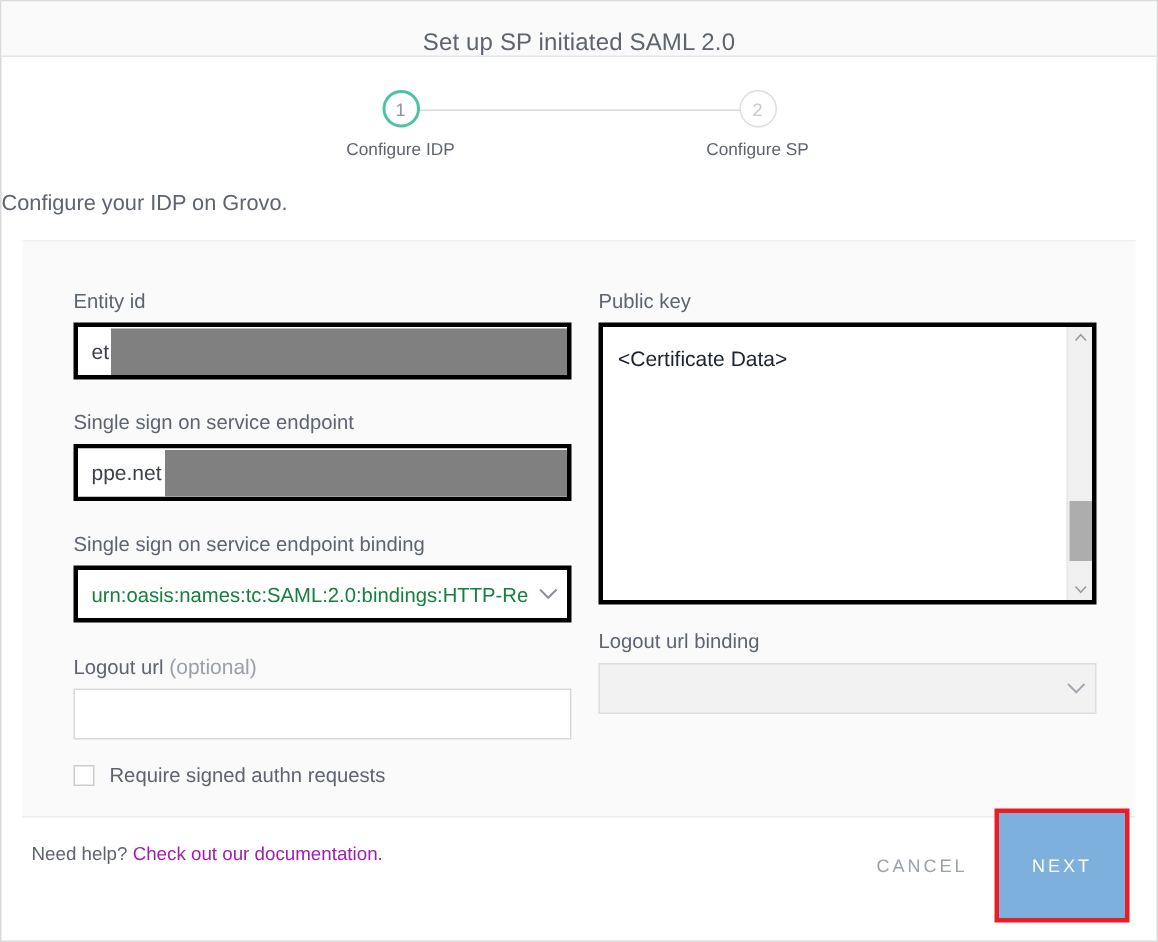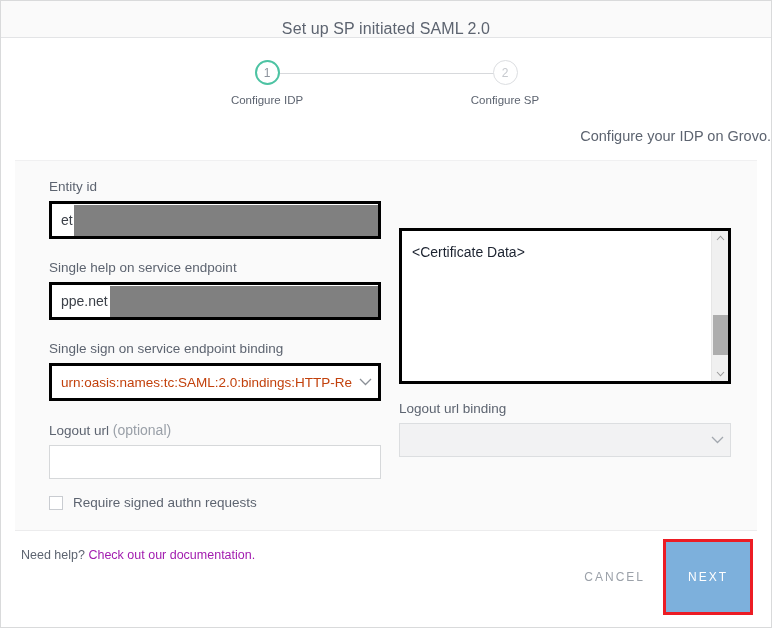--- a/index.html
+++ b/index.html
@@ -94,38 +94,37 @@
   }
   .step-label {
     margin-top: 9px;
     font-size: 11.5px;
     color: #5d6470;
     white-space: nowrap;
   }
 
   
   .subtitle {
-    text-align: right;
+    text-align: left;
     font-size: 14.5px;
     color: #5d6470;
     margin-top: 6px;
     margin-bottom: 16px;
   }
 
   
   .panel {
     background: #fafafa;
     border-top: 1px solid #f0f0f1;
     border-bottom: 1px solid #ececed;
     margin: 0 14px;
-    padding: 18px 34px 20px 34px;
+    padding: 32px 34px 20px 34px;
     box-sizing: border-box;
     display: flex;
     gap: 18px;
-    align-items: center;
   }
   .col { width: 332px; flex: 0 0 332px; }
 
   .field { margin-bottom: 4px; }
   .field-label {
     font-size: 13.5px;
     color: #5d6470;
     margin-bottom: 7px;
     display: block;
   }
@@ -193,38 +192,38 @@
     display: flex;
     align-items: center;
   }
   .selectbox.inbox { border: none; height: 32px; }
   .selectbox.disabled {
     background: #f2f2f3;
     border: 1px solid #dcdee0;
   }
   .select-value {
     font-size: 13.5px;
-    color: #c2410c;
+    color: #15803d;
     padding-left: 9px;
     white-space: nowrap;
     overflow: hidden;
     flex: 1;
   }
   .chev {
     width: 26px;
     display: flex;
     align-items: center;
     justify-content: center;
   }
   .chev svg { display: block; }
 
   
   .ta-wrap {
     position: relative;
-    height: 150px;
+    height: 182px;
     background: #ffffff;
     display: flex;
   }
   .ta-text {
     flex: 1;
     padding: 12px 10px;
     font-size: 14px;
     color: #1c2330;
     line-height: 18px;
     overflow: hidden;
@@ -371,21 +370,21 @@
           <div class="redacted-wrap">
             <span class="redacted-prefix">et</span>
             <div class="redact-bar" style="left:22px;"></div>
           </div>
         </div>
       </div>
 
       <div class="spacer-22"></div>
 
       <div class="field">
-        <label class="field-label">Single help on service endpoint</label>
+        <label class="field-label">Single sign on service endpoint</label>
         <div class="redbox">
           <div class="redacted-wrap">
             <span class="redacted-prefix">ppe.net</span>
             <div class="redact-bar" style="left:58px;"></div>
           </div>
         </div>
       </div>
 
       <div class="spacer-22"></div>
 
@@ -413,20 +412,21 @@
       <div class="checkrow">
         <span class="checkbox"></span>
         <span class="checkrow-label">Require signed authn requests</span>
       </div>
 
     </div>
 
     <div class="col">
 
       <div class="field">
+        <label class="field-label">Public key</label>
         <div class="redbox">
           <div class="ta-wrap">
             <div class="ta-text">&lt;Certificate Data&gt;</div>
             <div class="ta-scrollbar">
               <span class="sb-arrow">
                 <svg width="9" height="6" viewBox="0 0 9 6">
                     <path d="M1 5 L4.5 1.2 L8 5" stroke="#9b9b9b" stroke-width="1.1" fill="none"></path>
                   </svg>
               </span>
               <div class="sb-thumb"></div>

